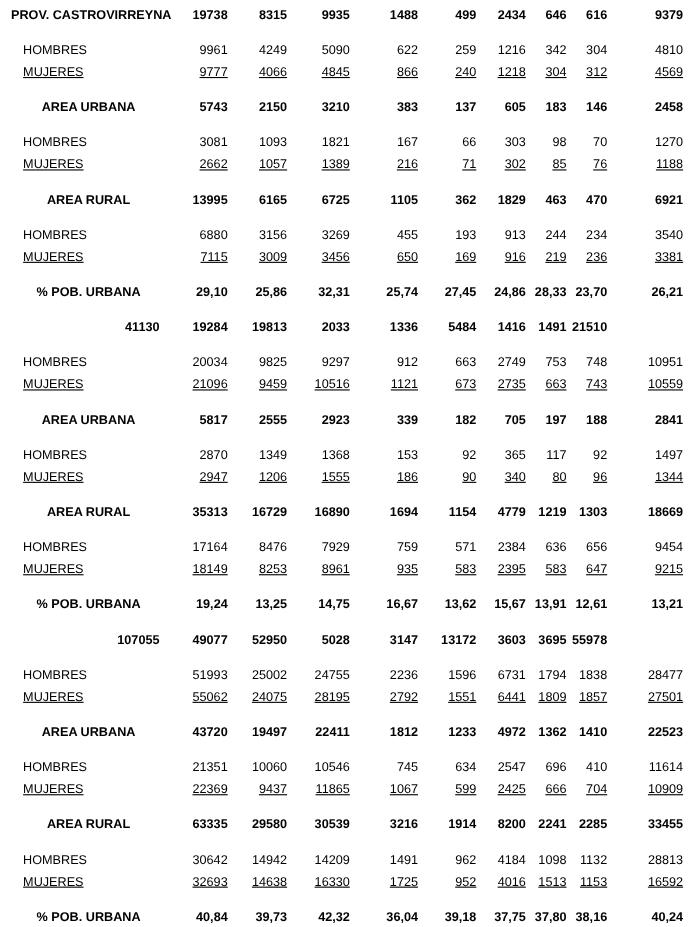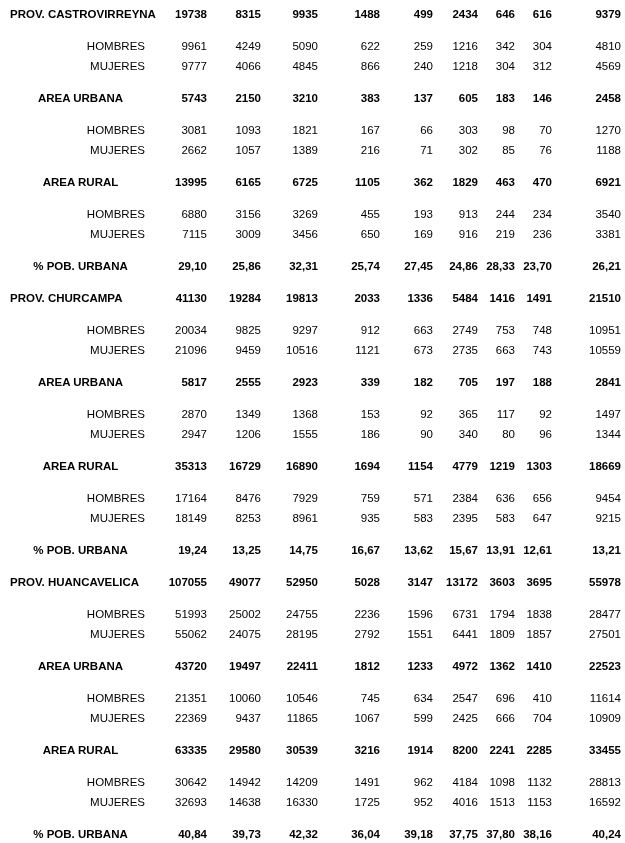--- a/index.html
+++ b/index.html
@@ -26,23 +26,23 @@
     white-space: nowrap;
   }
   .cell { overflow: visible; }
   .cell.num { text-align: right; }
   .cell.label { text-align: left; }
   .kind-province, .kind-area, .kind-percent {
     font-weight: bold;
     margin-top: 12px;
   }
   .kind-sub-h { margin-top: 12px; }
-  .kind-sub-m { margin-top: 0; }
+  .kind-sub-m { margin-top: 0; text-decoration: underline; }
   .kind-area .label, .kind-percent .label { padding-left: 6px; text-align: center; }
-  .kind-sub-h .label, .kind-sub-m .label { padding-left: 11px; text-align: right; }
+  .kind-sub-h .label, .kind-sub-m .label { padding-left: 11px; }
   .table .row:first-child { margin-top: 0; }
 </style>
 </head>
 <body>
 
 <div class="table">
     <div class="row kind-province">
     <div class="cell label">PROV. CASTROVIRREYNA</div>
     <div class="cell num">19738</div>
     <div class="cell num">8315</div>
@@ -156,21 +156,20 @@
     <div class="cell num">25,86</div>
     <div class="cell num">32,31</div>
     <div class="cell num">25,74</div>
     <div class="cell num">27,45</div>
     <div class="cell num">24,86</div>
     <div class="cell num">28,33</div>
     <div class="cell num">23,70</div>
     <div class="cell num">26,21</div>
   </div>
     <div class="row kind-province">
-    <div class="cell label">PROV. CHURCAMPA</div>
     <div class="cell num">41130</div>
     <div class="cell num">19284</div>
     <div class="cell num">19813</div>
     <div class="cell num">2033</div>
     <div class="cell num">1336</div>
     <div class="cell num">5484</div>
     <div class="cell num">1416</div>
     <div class="cell num">1491</div>
     <div class="cell num">21510</div>
   </div>
@@ -276,21 +275,20 @@
     <div class="cell num">13,25</div>
     <div class="cell num">14,75</div>
     <div class="cell num">16,67</div>
     <div class="cell num">13,62</div>
     <div class="cell num">15,67</div>
     <div class="cell num">13,91</div>
     <div class="cell num">12,61</div>
     <div class="cell num">13,21</div>
   </div>
     <div class="row kind-province">
-    <div class="cell label">PROV. HUANCAVELICA</div>
     <div class="cell num">107055</div>
     <div class="cell num">49077</div>
     <div class="cell num">52950</div>
     <div class="cell num">5028</div>
     <div class="cell num">3147</div>
     <div class="cell num">13172</div>
     <div class="cell num">3603</div>
     <div class="cell num">3695</div>
     <div class="cell num">55978</div>
   </div>

